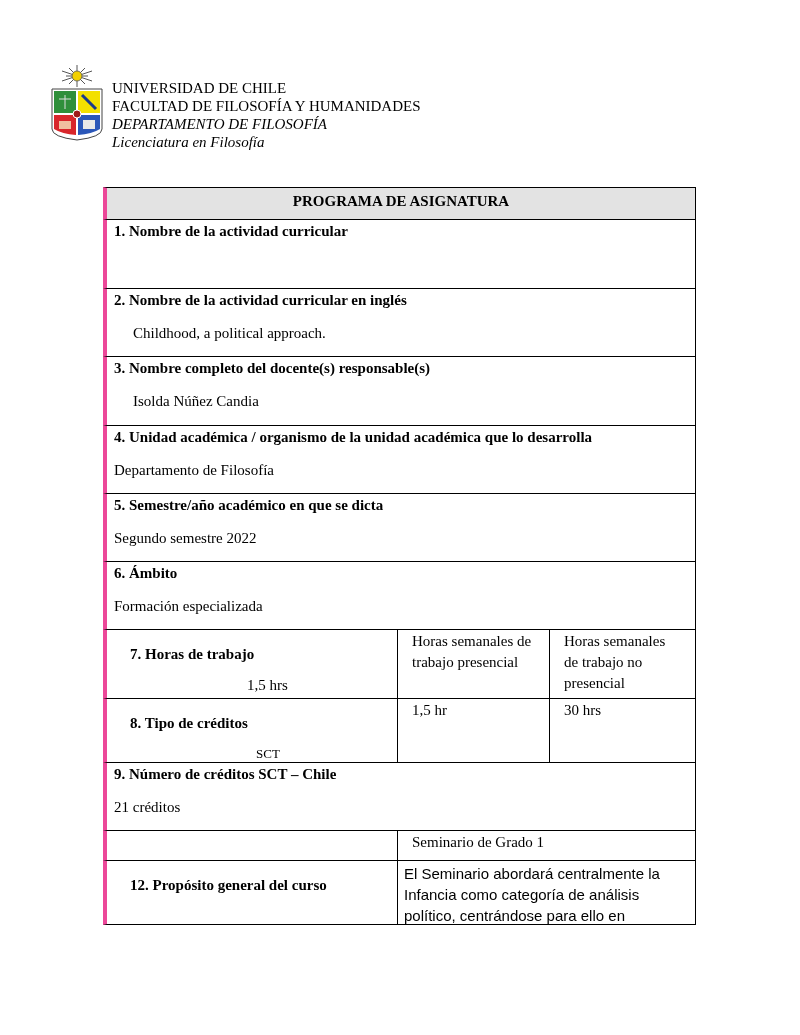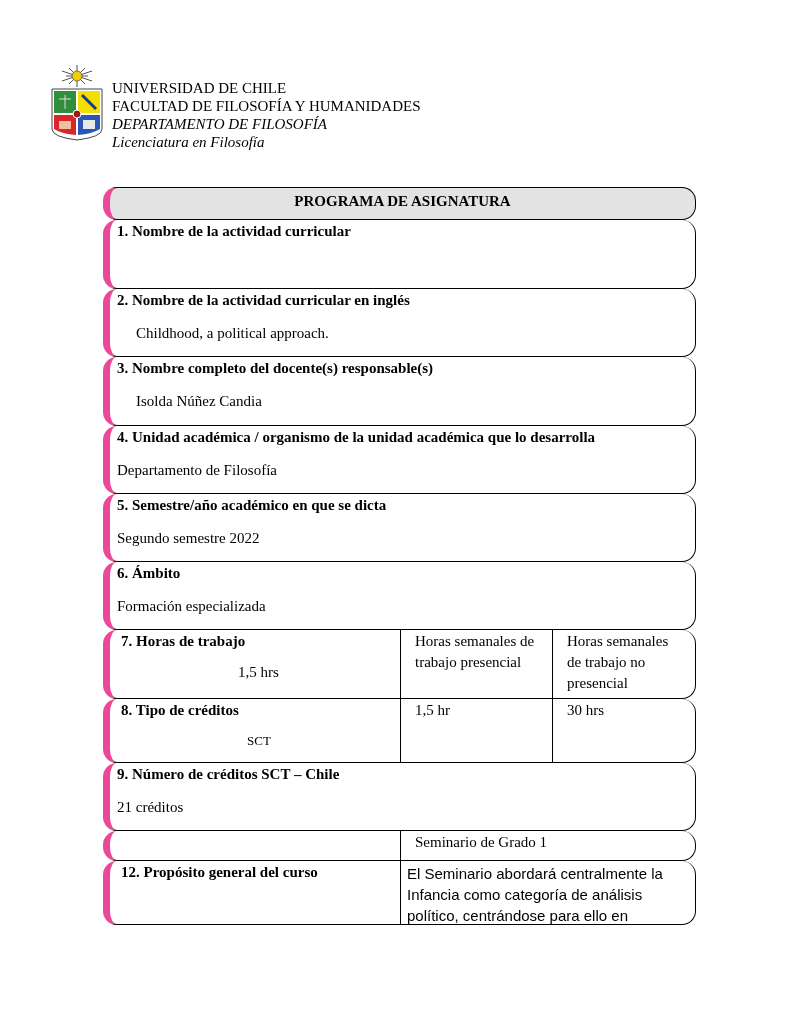--- a/index.html
+++ b/index.html
@@ -3,30 +3,30 @@
 <meta charset="utf-8">
 <style>
   html, body { margin: 0; padding: 0; background: #ffffff; }
   body { width: 800px; height: 1035px; position: relative; overflow: hidden;
          font-family: "Liberation Serif", "DejaVu Serif", serif; color: #000; }
   .logo { position: absolute; left: 48px; top: 63px; width: 58px; height: 78px; }
   .header-text { position: absolute; left: 112px; top: 79px; font-size: 15px; line-height: 18px; }
   .header-text .it { font-style: italic; }
 
   .tbl { position: absolute; left: 103px; top: 187px; width: 593px; }
-  .row { position: relative; border-left: 7px solid #ec4899; border-right: 1px solid #000;
-         border-bottom: 1px solid #000; box-sizing: border-box; border-radius: 14px; }
+  .row { position: relative; border-left: 4px solid #ec4899; border-right: 1px solid #000;
+         border-bottom: 1px solid #000; box-sizing: border-box; }
   .row.first { border-top: 1px solid #000; }
   .title-row { height: 33px; background: #e3e3e3; text-align: center; font-weight: bold;
                font-size: 15px; line-height: 22px; padding-top: 0px; }
   .label { font-weight: bold; font-size: 15px; position: absolute; left: 7px; top: 3px; white-space: nowrap; }
   .value { font-size: 15px; position: absolute; left: 7px; top: 36px; white-space: nowrap; }
   .value.indent { left: 26px; }
   .cell { position: absolute; top: 0; bottom: 0; box-sizing: border-box; }
-  .c1 { left: 4px; width: 290px; }
+  .c1 { left: 16px; width: 290px; margin-top: 13px; }
   .c2 { left: 290px; width: 152px; border-left: 1px solid #000; }
   .c3 { left: 442px; right: 0; border-left: 1px solid #000; }
   .c23 { left: 290px; right: 0; border-left: 1px solid #000; }
   .small { font-size: 15px; line-height: 21px; padding: 1px 14px; }
   .center { text-align: left; font-family: Liberation Serif, serif; }
   .sans { font-family: "Liberation Sans", "DejaVu Sans", sans-serif; font-size: 15px; line-height: 21px; padding: 2px 6px; }
 </style>
 </head>
 <body>
 

